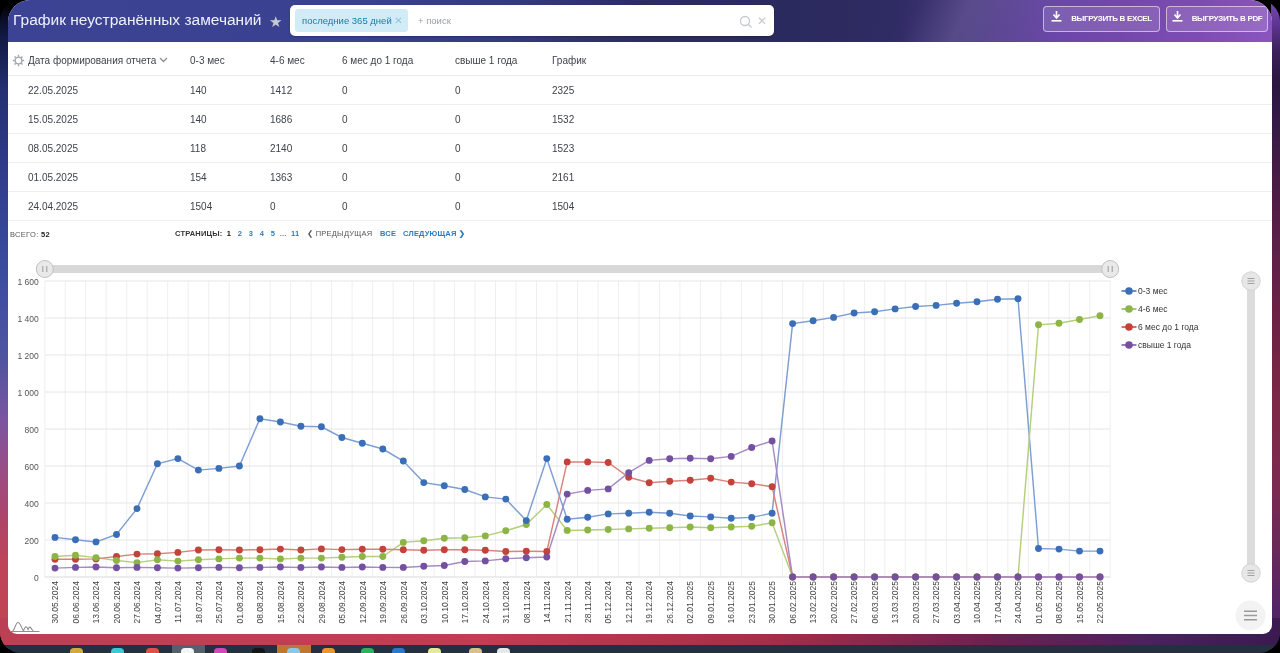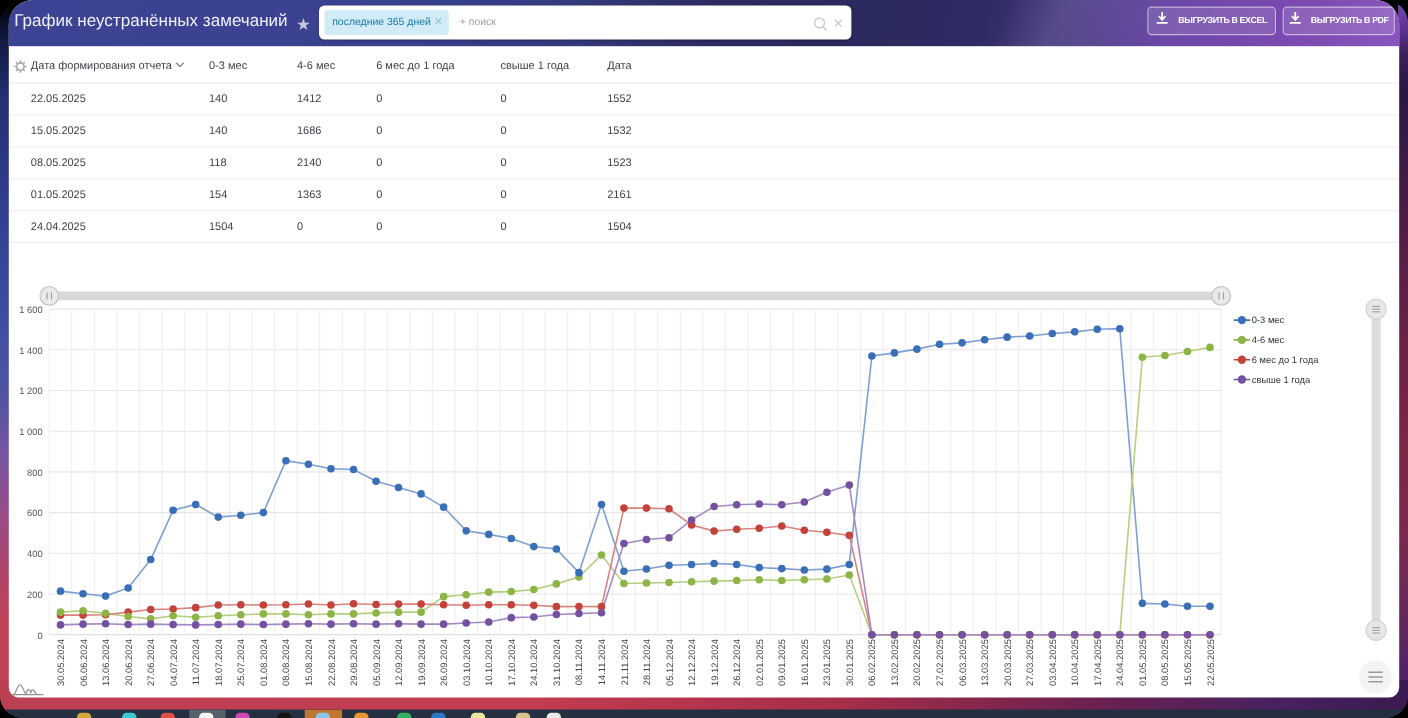--- a/index.html
+++ b/index.html
@@ -90,29 +90,29 @@
           </g>
           <circle cx="12" cy="12" r="2.6" fill="#fff"></circle>
         </svg>
         <span style="left:20px">Дата формирования отчета <svg width="9" height="6" viewBox="0 0 9 6" style="vertical-align:1px">
             <path d="M1 1 L4.5 4.5 L8 1" stroke="#8a8f98" stroke-width="1.3" fill="none"></path>
           </svg></span>
         <span style="left:182px">0-3 мес</span>
         <span style="left:262px">4-6 мес</span>
         <span style="left:334px">6 мес до 1 года</span>
         <span style="left:447px">свыше 1 года</span>
-        <span style="left:544px">Дата</span>
+        <span style="left:544px">График</span>
       </div>
       <div class="trow" style="top:76px">
         <span style="left:20px">22.05.2025</span>
         <span style="left:182px">140</span>
         <span style="left:262px">1412</span>
         <span style="left:334px">0</span>
         <span style="left:447px">0</span>
-        <span style="left:544px">1552</span>
+        <span style="left:544px">2325</span>
       </div>
       <div class="trow" style="top:105px">
         <span style="left:20px">15.05.2025</span>
         <span style="left:182px">140</span>
         <span style="left:262px">1686</span>
         <span style="left:334px">0</span>
         <span style="left:447px">0</span>
         <span style="left:544px">1532</span>
       </div>
       <div class="trow" style="top:134px">
@@ -132,20 +132,27 @@
         <span style="left:544px">2161</span>
       </div>
       <div class="trow" style="top:192px">
         <span style="left:20px">24.04.2025</span>
         <span style="left:182px">1504</span>
         <span style="left:262px">0</span>
         <span style="left:334px">0</span>
         <span style="left:447px">0</span>
         <span style="left:544px">1504</span>
       </div>
+<div class="pager">
+<span class="tot">ВСЕГО: <b>52</b></span>
+<span class="pages"><b class="plab">СТРАНИЦЫ:</b> <b class="cur">1</b> <a>2</a> <a>3</a> <a>4</a> <a>5</a> <span class="dots">...</span> <a>11</a></span>
+<span class="prev">❮ ПРЕДЫДУЩАЯ</span>
+<a class="vse">ВСЕ</a>
+<a class="next">СЛЕДУЮЩАЯ ❯</a>
+</div>
 <svg width="1264" height="403" viewBox="0 0 1264 403" style="position:absolute;left:0;top:250px" font-family="Liberation Sans, sans-serif">
 <line x1="36.8" y1="31.0" x2="36.8" y2="327.0" stroke="#efefef" stroke-width="1"></line>
         <line x1="57.2" y1="31.0" x2="57.2" y2="327.0" stroke="#efefef" stroke-width="1"></line>
         <line x1="77.7" y1="31.0" x2="77.7" y2="327.0" stroke="#efefef" stroke-width="1"></line>
         <line x1="98.2" y1="31.0" x2="98.2" y2="327.0" stroke="#efefef" stroke-width="1"></line>
         <line x1="118.7" y1="31.0" x2="118.7" y2="327.0" stroke="#efefef" stroke-width="1"></line>
         <line x1="139.2" y1="31.0" x2="139.2" y2="327.0" stroke="#efefef" stroke-width="1"></line>
         <line x1="159.7" y1="31.0" x2="159.7" y2="327.0" stroke="#efefef" stroke-width="1"></line>
         <line x1="180.2" y1="31.0" x2="180.2" y2="327.0" stroke="#efefef" stroke-width="1"></line>
         <line x1="200.7" y1="31.0" x2="200.7" y2="327.0" stroke="#efefef" stroke-width="1"></line>

